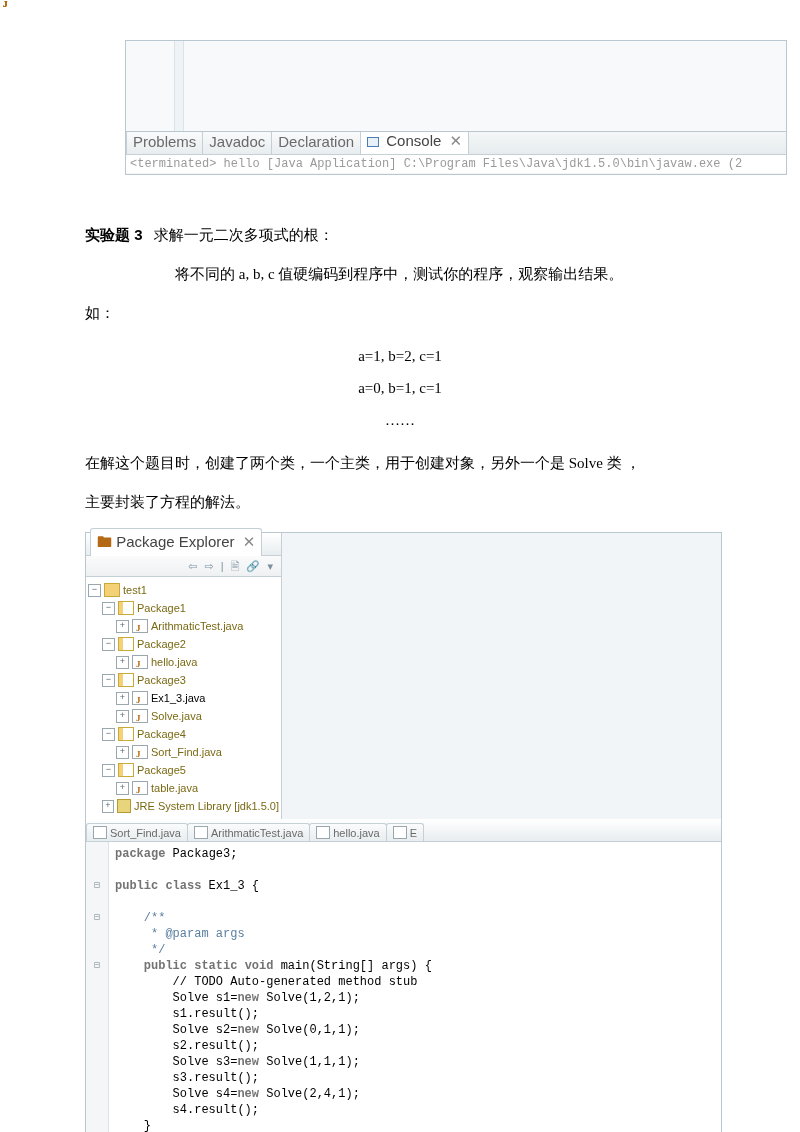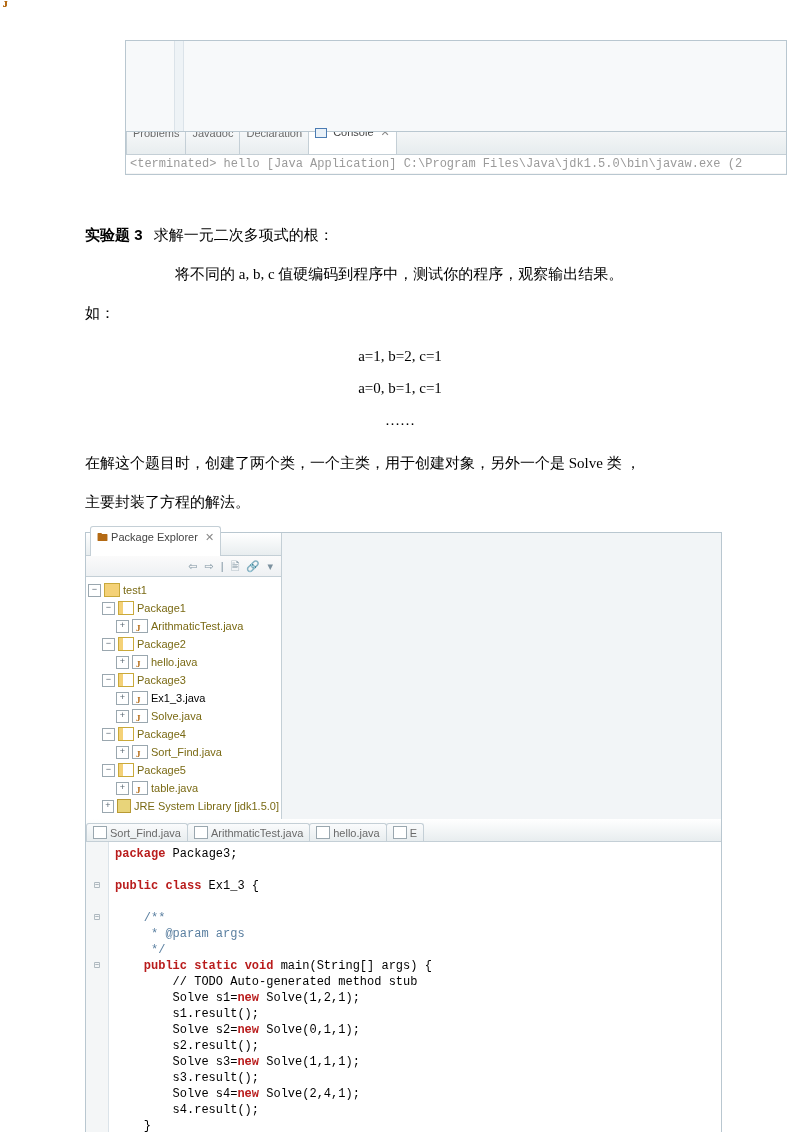--- a/index.html
+++ b/index.html
@@ -40,28 +40,28 @@
     background: #eef3f6;
   }
   .tab-row {
     display: flex;
     background: linear-gradient(#f4f6f7,#e6ecee);
     border-bottom: 1px solid #c4cfd6;
     height: 22px;
     align-items: flex-end;
   }
   .tab {
-    padding: 2px 6px 15px 6px;
+    padding: 2px 6px 4px 6px;
     border: 1px solid #c4cfd6;
     border-bottom: none;
     margin-right: -1px;
     background: linear-gradient(#fafbfc,#e8edef);
     color: #6a6a6a;
     font-family: Tahoma, sans-serif;
-    font-size: 11px;
+    font-size: 15px;
     border-radius: 3px 3px 0 0;
   }
   .tab.active {
     background: #fff;
     color: #444;
   }
   .tab .con-icon {
     display: inline-block;
     width: 12px; height: 10px;
     background: #4b7cb3;
@@ -207,21 +207,21 @@
     text-align:center;
     color:#9aa7af;
     font-size:10px;
   }
   .gutter .minus, .gutter .dot { display:block; line-height:16px;}
   .code {
     padding:4px 6px;
     white-space:pre;
     line-height:16px;
   }
-  .kw   { color:#b91c1c; font-weight:bold;text-align:right; }
+  .kw   { color:#737373; font-weight:bold;text-align:right; }
   .cmt  { color:#000000;margin-top:36px; }
   .jdoc { color:#5a7fa0; }
 </style>
 </head>
 <body>
 
 <div class="page">
 
   <div class="console-shot">
     <div class="white-top"></div>

